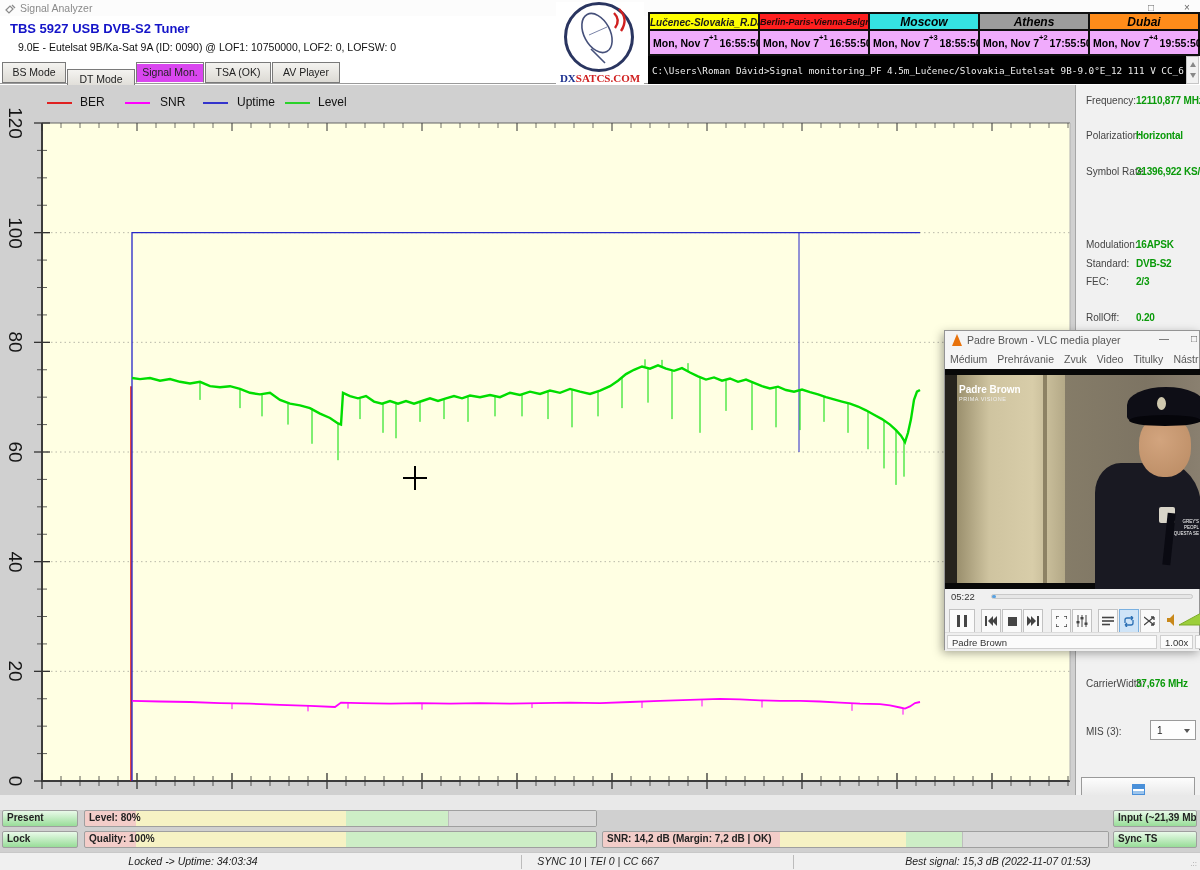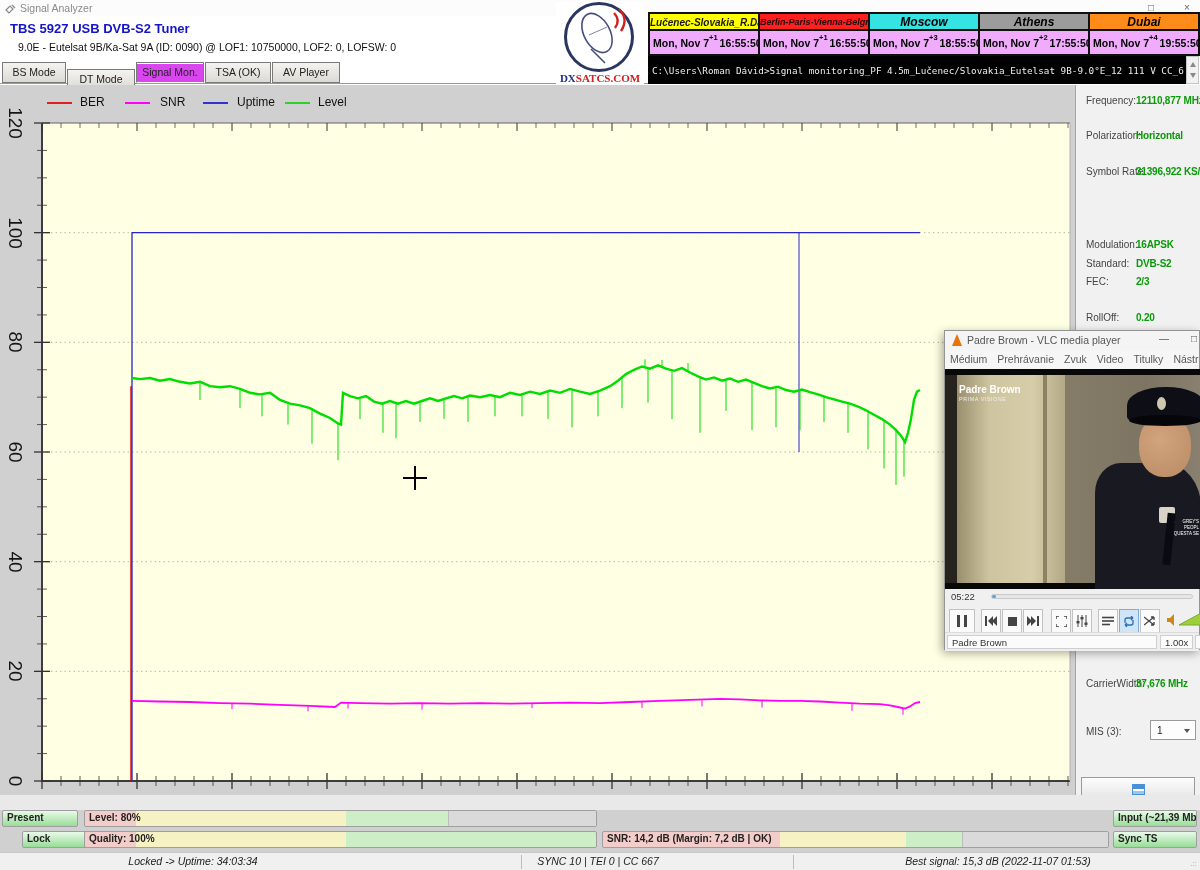--- a/index.html
+++ b/index.html
@@ -573,21 +573,21 @@
       <div class="vbox" style="left:215px;width:33px;text-align:center;">1.00x</div>
       <div class="vbox" style="left:250px;width:16px;">05</div>
     </div>
   </div>
 
   <div class="abs" id="footer-strip"></div>
 
   <div class="abs bar green" style="left:2px;top:810px;width:76px;">
       <span class="bar-label">Present</span>
     </div>
-  <div class="abs bar green" style="left:2px;top:831px;width:76px;margin-left:20px;">
+  <div class="abs bar green" style="left:2px;top:831px;width:76px;">
       <span class="bar-label">Lock</span>
     </div>
 
   <div class="abs bar tri-bar" style="left: 84px; top: 810px; width: 513px; background: linear-gradient(to right, rgb(243, 205, 201) 0%, rgb(243, 205, 201) 10%, rgb(246, 242, 196) 10%, rgb(246, 242, 196) 51%, rgb(205, 238, 198) 51%, rgb(205, 238, 198) 100%);">
       <span class="bar-label">Level: 80%</span>
       <span class="bar-empty" style="width: 29%;"></span>
     </div>
   <div class="abs bar tri-bar" style="left: 84px; top: 831px; width: 513px; background: linear-gradient(to right, rgb(243, 205, 201) 0%, rgb(243, 205, 201) 10%, rgb(246, 242, 196) 10%, rgb(246, 242, 196) 51%, rgb(205, 238, 198) 51%, rgb(205, 238, 198) 100%);">
       <span class="bar-label">Quality: 100%</span>
       <span class="bar-empty" style="width: 0%;"></span>

